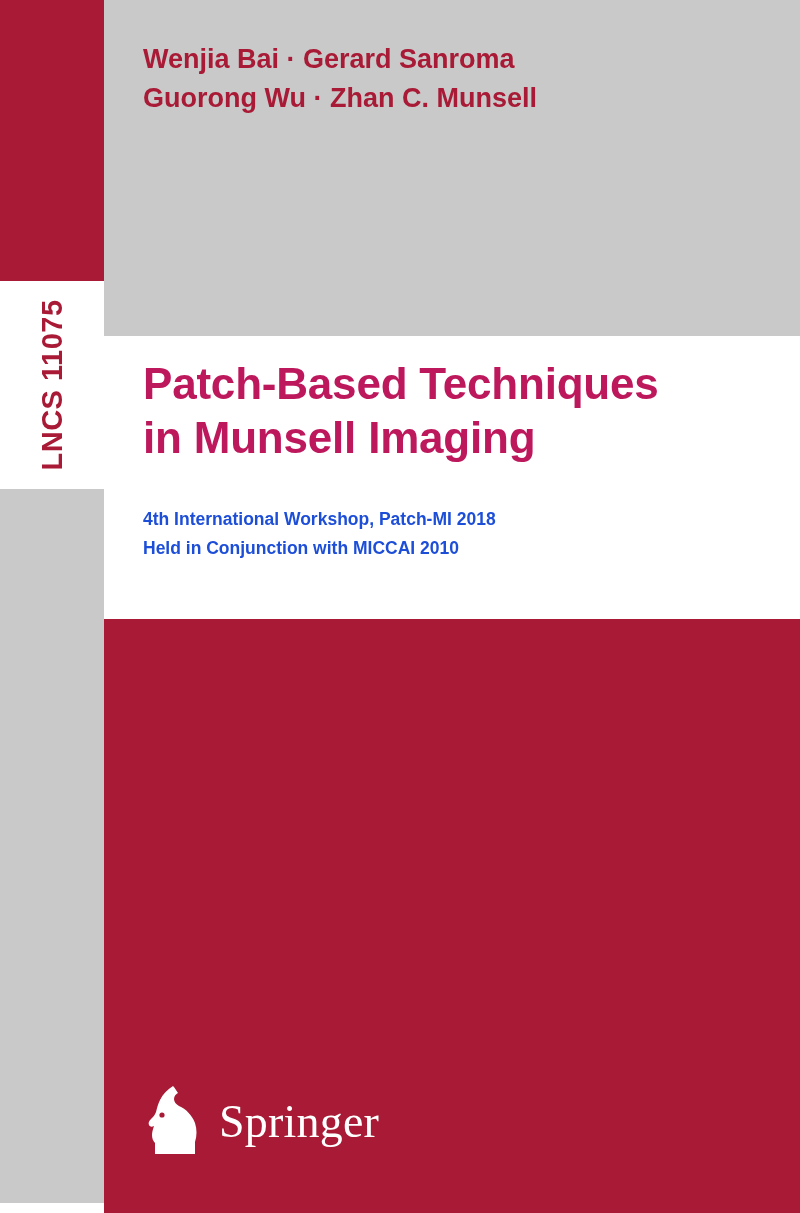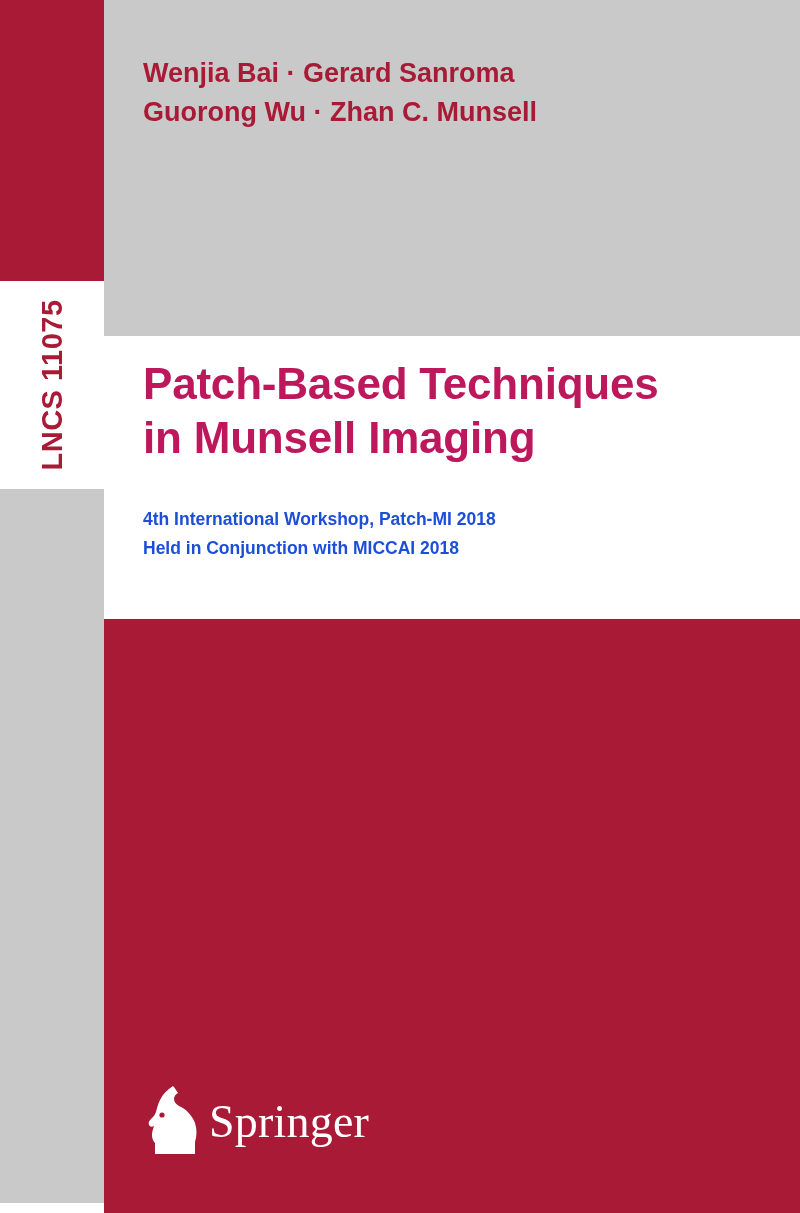--- a/index.html
+++ b/index.html
@@ -99,21 +99,20 @@
   
   .authors {
     position: absolute;
     left: 143px;
     top: 40px;
     width: 620px;
     color: #a81a35;
     font-size: 27px;
     font-weight: bold;
     line-height: 1.46;
-    margin-top: 14px;
   }
 
   
   .title-band {
     position: absolute;
     left: 104px;
     top: 336px;
     right: 0;
     height: 283px;
     background: #ffffff;
@@ -140,21 +139,21 @@
     line-height: 1.66;
   }
 
   
   .logo {
     position: absolute;
     left: 143px;
     bottom: 55px;
     display: flex;
     align-items: center;
-    gap: 4px;
+    gap: 14px;
   }
   .logo-mark {
     width: 62px;
     height: 74px;
     display: block;
   }
   .logo-text {
     color: #ffffff;
     font-size: 46px;
     font-weight: normal;
@@ -182,21 +181,21 @@
 
   <div class="title-band"></div>
 
   <div class="title">
     <div>Patch-Based Techniques</div>
     <div>in Munsell Imaging</div>
   </div>
 
   <div class="subtitle">
     <div>4th International Workshop, Patch-MI 2018</div>
-    <div>Held in Conjunction with MICCAI 2018</div>
+    <div>Held in Conjunction with MICCAI 2010</div>
   </div>
 
   <div class="logo">
     <svg class="logo-mark" viewBox="0 0 62 74">
       <path fill="#ffffff" d="M30 2 C24 6 20 10 17 16 C15 20 14 24 13 28 C12 31 10 33 8 35 C6 37 5 39 6 41 C7 43 9 43 11 42 C10 45 9 48 9 51 C9 54 10 57 12 59 L12 70 L52 70 L52 58 C54 52 54 45 52 39 C49 31 43 25 36 22 C33 20 31 18 31 15 C31 12 33 10 35 9 C33 6 32 4 30 2 Z"></path>
       <circle cx="19" cy="31" r="2.6" fill="#a81a35"></circle>
     </svg>
     <div class="logo-text">Springer</div>
   </div>
 

